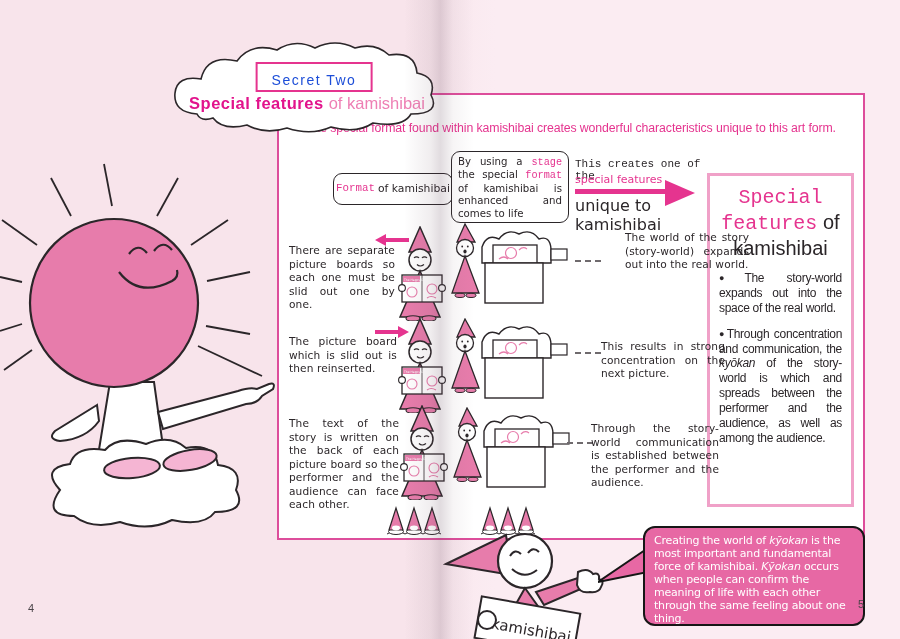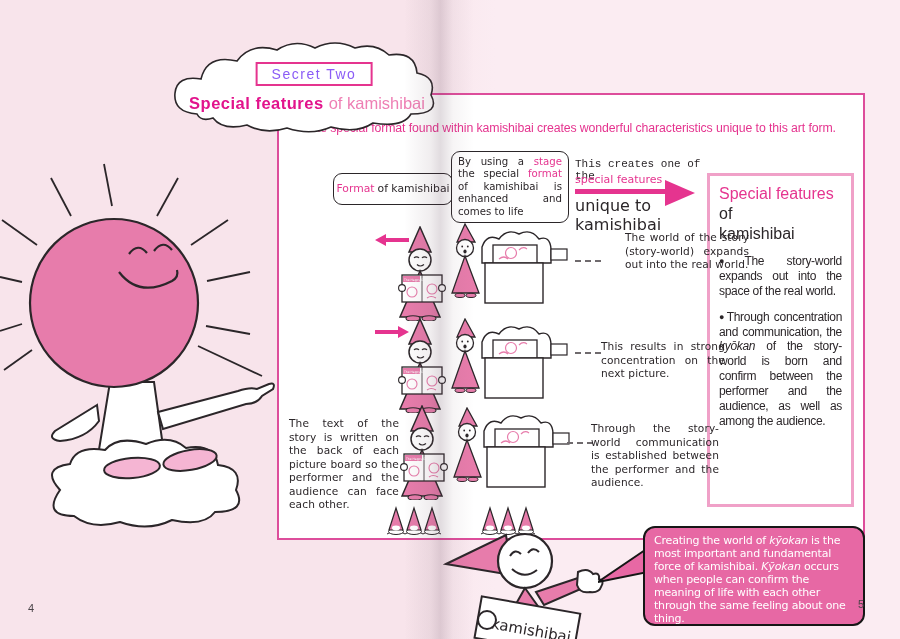--- a/index.html
+++ b/index.html
@@ -10,43 +10,43 @@
   }
   .abs{position:absolute;}
   
   .gutter{left:404px;top:0;width:70px;height:639px;z-index:40;pointer-events:none;
     background:linear-gradient(90deg,rgba(110,80,95,0) 0%,rgba(110,80,95,0.10) 38%,rgba(90,60,80,0.18) 52%,rgba(110,80,95,0.06) 70%,rgba(110,80,95,0) 100%);}
   .page-num{font-size:11px;color:#4a4448;z-index:45;}
   
   .cloud-header{left:163px;top:34px;width:288px;height:110px;z-index:10;}
   .cloud-header svg{position:absolute;left:0;top:0;}
   .secret-badge{position:absolute;left:50%;top:28px;transform:translateX(-44%);
-    border:2px solid #e5348f;color:#8b5cf6;font-size:14px;letter-spacing:1.5px;
-    padding:2px 14px 2px;background:#fff;white-space:nowrap;}
+    border:2px solid #e5348f;color:#1d4ed8;font-size:14px;letter-spacing:1.5px;
+    padding:8px 14px 2px;background:#fff;white-space:nowrap;}
   .cloud-title{position:absolute;left:0;top:60px;width:100%;text-align:center;font-size:16.5px;white-space:nowrap;}
   .cloud-title .strong{font-weight:bold;color:#e2138c;letter-spacing:0.5px;}
   .cloud-title .rest{color:#ee7fb4;margin-left:5px;}
   
   .main-box{left:277px;top:93px;width:588px;height:447px;background:#fff;
     border:2px solid #dd4d9b;box-sizing:border-box;z-index:3;}
   .main-box > *{position:absolute;}
   .tagline{left:0;top:26px;width:100%;text-align:center;color:#e5348f;font-size:12.3px;letter-spacing:-0.1px;}
   .round-box{border:1.5px solid #2b2629;border-radius:9px;background:#fff;
     font-family:"DejaVu Sans",sans-serif;font-size:10.2px;line-height:1.22;}
   .format-box{left:54px;top:78px;width:118px;height:30px;display:flex;align-items:center;justify-content:center;font-size:10.8px;white-space:nowrap;}
   .format-box .accent{color:#e5348f;margin-right:3px;}
   .stage-box{left:172px;top:56px;width:118px;height:72px;padding:4px 6px;box-sizing:border-box;text-align:justify;}
-  .accent{color:#e5348f;}
+  .accent{color:#e5348f;font-family:Liberation Mono, monospace;}
   .creates-1{left:296px;top:63px;width:134px;font-size:11px;font-family:Liberation Mono, monospace;}
   .creates-accent{left:296px;top:78px;width:134px;font-size:11px;color:#e5348f;font-family:"DejaVu Sans",sans-serif;}
   .creates-2{left:296px;top:101px;width:134px;font-size:16px;font-family:"DejaVu Sans",sans-serif;}
   
   .panel{left:428px;top:78px;width:147px;height:334px;border:3px solid #f0a1c8;background:#fff;
     box-sizing:border-box;padding:8px 9px 0;}
-  .panel-title{font-size:16px;line-height:1.25;margin-bottom:10px;}
+  .panel-title{text-align:center;font-size:20px;line-height:1.25;margin-bottom:10px;}
   .panel-title .accent{color:#e5348f;}
   .panel p{margin:0 0 11px;font-size:12px;line-height:1.24;letter-spacing:-0.3px;text-align:justify;}
   .panel p::before{content:"\25CF";font-size:9px;vertical-align:1px;margin-right:1px;}
   .italic{font-style:italic;}
   
   .step-text{font-family:"DejaVu Sans",sans-serif;font-size:10.6px;line-height:1.28;letter-spacing:0.1px;text-align:justify;}
   .dashes{border-top:2px dashed #6f6a6d;width:26px;height:0;}
   
   .bubble{left:643px;top:526px;width:222px;height:100px;background:#e768a4;border:2.5px solid #161616;
     border-radius:12px;box-sizing:border-box;padding:7px 9px;z-index:7;
@@ -156,35 +156,37 @@
     </svg>
     <div class="creates-2">unique to kamishibai</div>
 
     <div class="panel">
       <div class="panel-title">
         <span class="accent">Special features</span>
         <span>of</span><br>
         <span>kamishibai</span>
       </div>
       <p><span>The story-world expands out into the space of the real world.</span></p>
-      <p><span>Through concentration and communication, the </span><span class="italic">kyōkan</span><span> of the story-world is born and confirm between the performer and the audience, as well as among the audience.</span></p>
+      <p><span>Through concentration and communication, the </span><span class="italic">kyōkan</span><span> of the story-world is which and spreads between the performer and the audience, as well as among the audience.</span></p>
     </div>
 
+    <div class="step-text" style="left:10px;top:149px;width:106px;">There are separate picture boards so each one must be slid out one by one.</div>
     <svg style="left:96px;top:139px;" width="34" height="12">
       <polygon points="0,6 11,0 11,4 34,4 34,8 11,8 11,12" fill="#e5348f"></polygon>
     </svg>
     <svg style="left:110px;top:131px;" width="62" height="95">
         <use href="#sym-performer"></use>
       </svg>
     <svg style="left:170px;top:128px;" width="125" height="82">
         <use href="#sym-stage"></use>
       </svg>
     <div class="dashes" style="left:296px;top:165px;"></div>
     <div class="step-text" style="left:322px;top:136px;width:124px;margin-left:24px;">The world of the story (story-world) expands out into the real world.</div>
 
+    <div class="step-text" style="left:10px;top:240px;width:108px;">The picture board which is slid out is then reinserted.</div>
     <svg style="left:96px;top:231px;" width="34" height="12">
       <polygon points="34,6 23,0 23,4 0,4 0,8 23,8 23,12" fill="#e5348f"></polygon>
     </svg>
     <svg style="left:110px;top:223px;" width="62" height="95">
         <use href="#sym-performer"></use>
       </svg>
     <svg style="left:170px;top:223px;" width="125" height="82">
         <use href="#sym-stage"></use>
       </svg>
     <div class="dashes" style="left:296px;top:257px;"></div>

